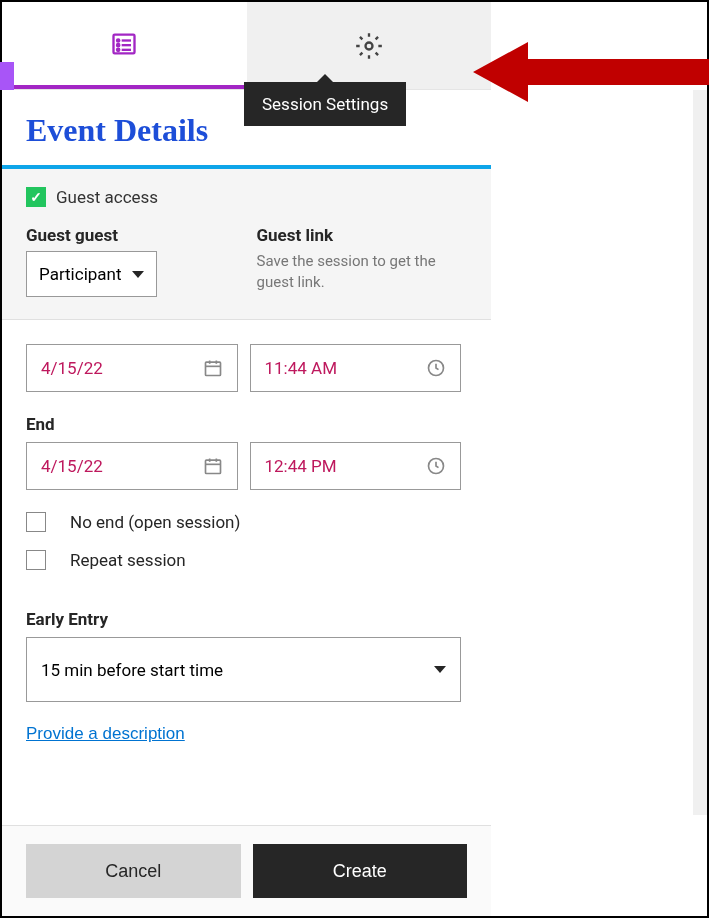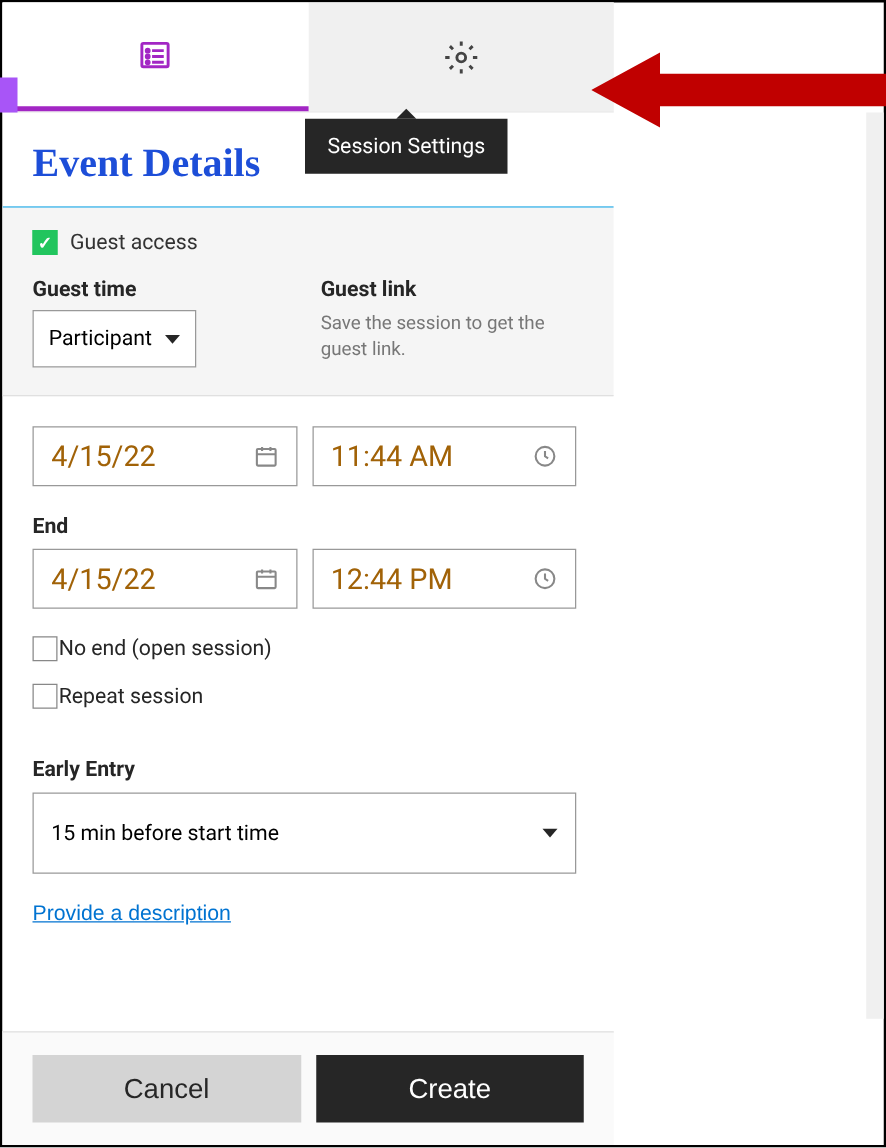--- a/index.html
+++ b/index.html
@@ -5,49 +5,49 @@
     *{box-sizing:border-box;margin:0;padding:0}
     body{font-family:-apple-system,BlinkMacSystemFont,"Segoe UI",Roboto,Arial,sans-serif;background:#fff}
     .container{width:709px;height:918px;position:relative;border:2px solid #000}
     .panel{width:489px;height:100%;background:#fff;position:relative;display:flex;flex-direction:column}
     .purple-tab{position:absolute;left:-2px;top:60px;width:14px;height:28px;background:#a855f7;z-index:5}
     .tabs{display:flex;height:88px;border-bottom:1px solid #e5e5e5}
     .tab{flex:1;display:flex;align-items:center;justify-content:center;cursor:pointer;position:relative}
     .tab.active{background:#fff;border-bottom:4px solid #a226c4}
     .tab.inactive{background:#f0f0f0}
     .gear-icon,.list-icon{width:28px;height:28px}
-    .tooltip{position:absolute;top:93px;left:242px;background:#262626;color:#fff;padding:12px 18px;font-size:17px;z-index:10;white-space:nowrap}
+    .tooltip{position:absolute;top:80px;left:242px;background:#262626;color:#fff;padding:12px 18px;font-size:17px;z-index:10;white-space:nowrap}
     .tooltip::before{content:"";position:absolute;top:-8px;left:50%;transform:translateX(-50%);border-left:8px solid transparent;border-right:8px solid transparent;border-bottom:8px solid #262626}
     .arrow{position:absolute;top:35px;left:471px;z-index:20}
     .title{font-family:Georgia,serif;font-size:32px;padding:22px 24px 16px;color:#1d4ed8}
     .scrollable{flex:1;overflow-y:auto;position:relative}
     .scrollbar-bg{position:absolute;right:0;top:88px;bottom:101px;width:14px;background:#f0f0f0}
-    .guest-section{background:#f5f5f5;border-top:1px solid #0ea5e9;border-bottom:1px solid #e0e0e0;padding:18px 24px 22px;margin-bottom:0}
+    .guest-section{background:#f5f5f5;border-top:4px solid #0ea5e9;border-bottom:1px solid #e0e0e0;padding:18px 24px 22px;margin-bottom:0}
     .guest-check-row{display:flex;align-items:center;gap:10px;margin-bottom:18px}
     .checkbox{width:20px;height:20px;border:1px solid #888;background:#fff;cursor:pointer;flex-shrink:0;display:flex;align-items:center;justify-content:center}
     .checkbox.checked{background:#22c55e;border-color:#22c55e}
     .checkbox.checked::after{content:"✓";color:#fff;font-size:14px;font-weight:bold}
     .guest-label{font-size:17px;color:#333}
     .guest-cols{display:flex;gap:20px}
     .guest-col{flex:1}
     .field-label-bold{font-size:17px;font-weight:700;color:#262626;margin-bottom:6px;display:block}
     .guest-hint{font-size:15px;color:#777;line-height:1.4}
     .select-box{width:131px;height:46px;border:1px solid #999;background:#fff;padding:0 12px;display:flex;align-items:center;justify-content:space-between;cursor:pointer;font-size:17px}
     .select-arrow{width:0;height:0;border-left:6px solid transparent;border-right:6px solid transparent;border-top:7px solid #262626}
     .body-section{padding:24px;padding-right:30px}
     .field-label{font-size:17px;font-weight:700;color:#262626;margin-bottom:8px;display:block}
     .row{display:flex;gap:12px;margin-bottom:22px}
-    .input-box{flex:1;height:48px;border:1px solid #999;padding:0 14px;display:flex;align-items:center;justify-content:space-between;font-size:23px;color:#a16207;cursor:text}
+    .input-box{flex:1;height:48px;border:1px solid #999;padding:0 14px;display:flex;align-items:center;justify-content:space-between;font-size:17px;color:#be185d;cursor:text}
     .input-box .icon{color:#888;width:20px;height:20px;flex-shrink:0}
-    .check-row{display:flex;align-items:center;gap:1px;margin-bottom:18px}
+    .check-row{display:flex;align-items:center;gap:24px;margin-bottom:18px}
     .check-label{font-size:17px;color:#262626}
     .early-select{width:100%;height:65px;border:1px solid #999;padding:0 14px;display:flex;align-items:center;justify-content:space-between;font-size:17px;cursor:pointer;margin-bottom:22px}
     .link-btn{font-size:17px;color:#0073d1;text-decoration:underline;cursor:pointer;background:none;border:none}
     .footer{display:flex;gap:12px;padding:18px 24px;background:#fafafa;border-top:1px solid #e0e0e0}
-    .btn{flex:1;height:54px;border:none;font-size:22px;cursor:pointer}
+    .btn{flex:1;height:54px;border:none;font-size:18px;cursor:pointer}
     .btn-cancel{background:#d4d4d4;color:#262626}
     .btn-create{background:#262626;color:#fff}
   </style>
 </head>
 <body>
 
 <div class="container">
   <div class="panel">
     <div class="purple-tab"></div>
 
@@ -76,21 +76,21 @@
     <h1 class="title">Event Details</h1>
 
     <div class="scrollable">
       <div class="guest-section">
         <div class="guest-check-row">
           <div class="checkbox checked"></div>
           <span class="guest-label">Guest access</span>
         </div>
         <div class="guest-cols">
           <div class="guest-col">
-            <span class="field-label-bold">Guest time</span>
+            <span class="field-label-bold">Guest guest</span>
             <div class="select-box">
               <span>Participant</span>
               <span class="select-arrow"></span>
             </div>
           </div>
           <div class="guest-col">
             <span class="field-label-bold">Guest link</span>
             <div class="guest-hint">Save the session to get the guest link.</div>
           </div>
         </div>

